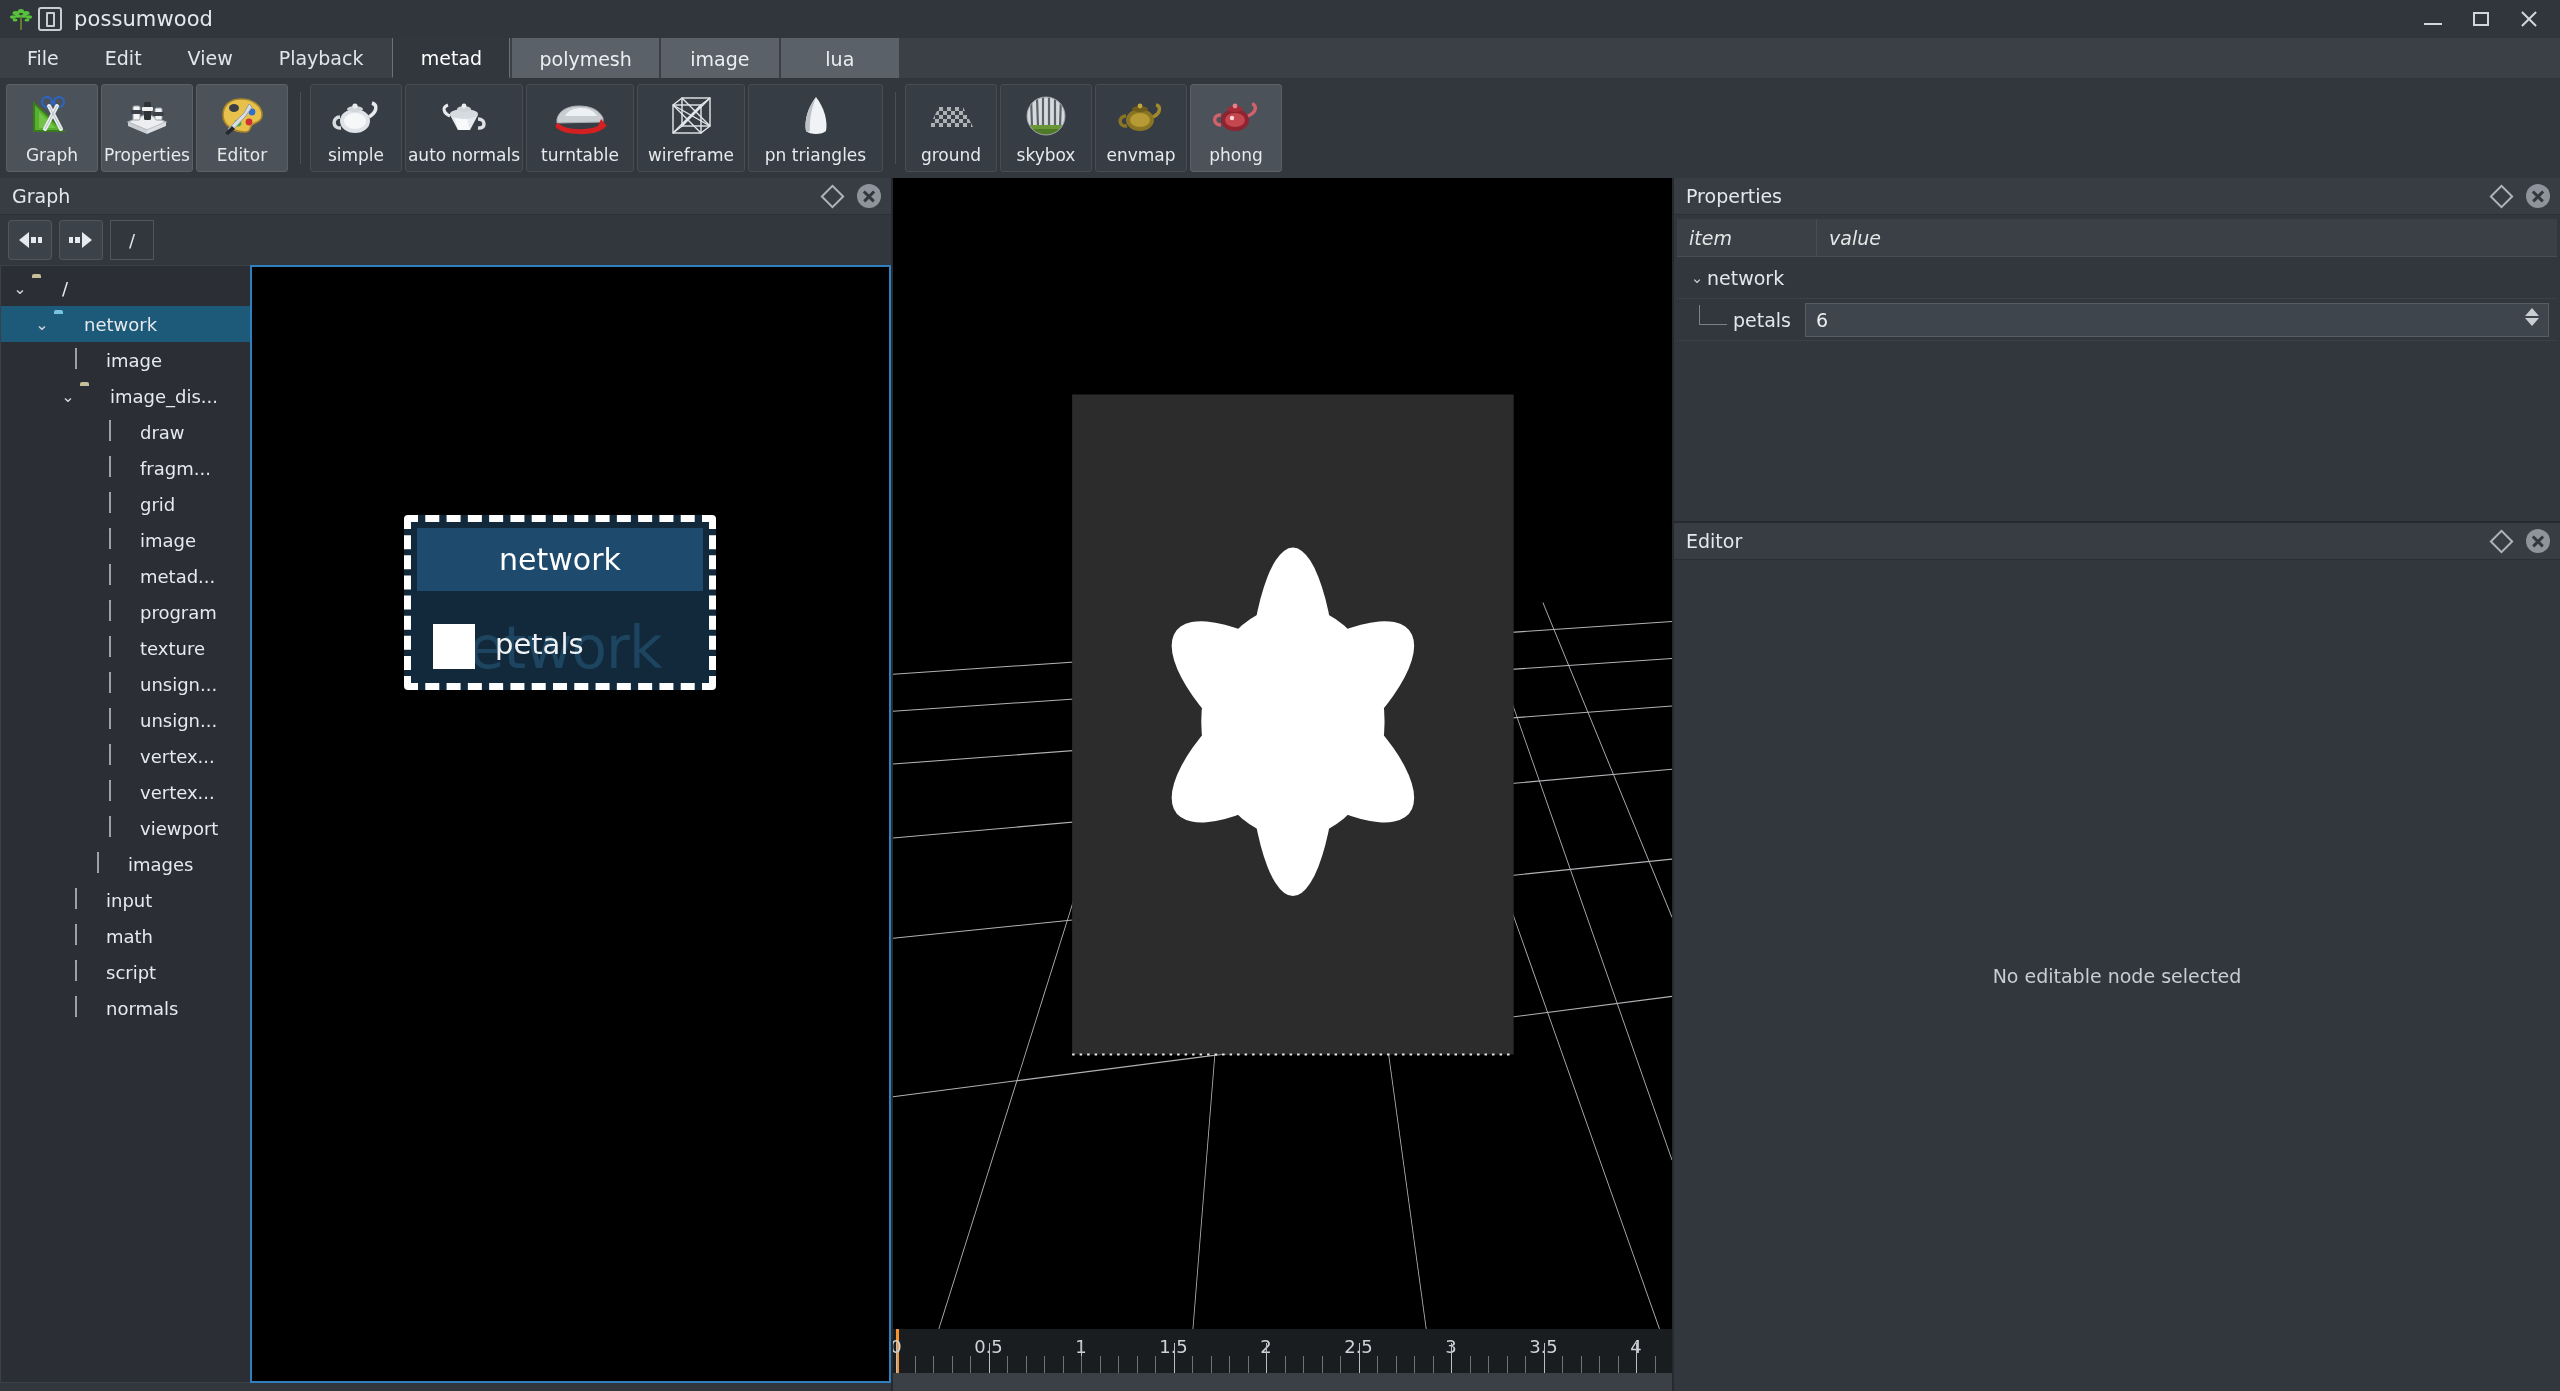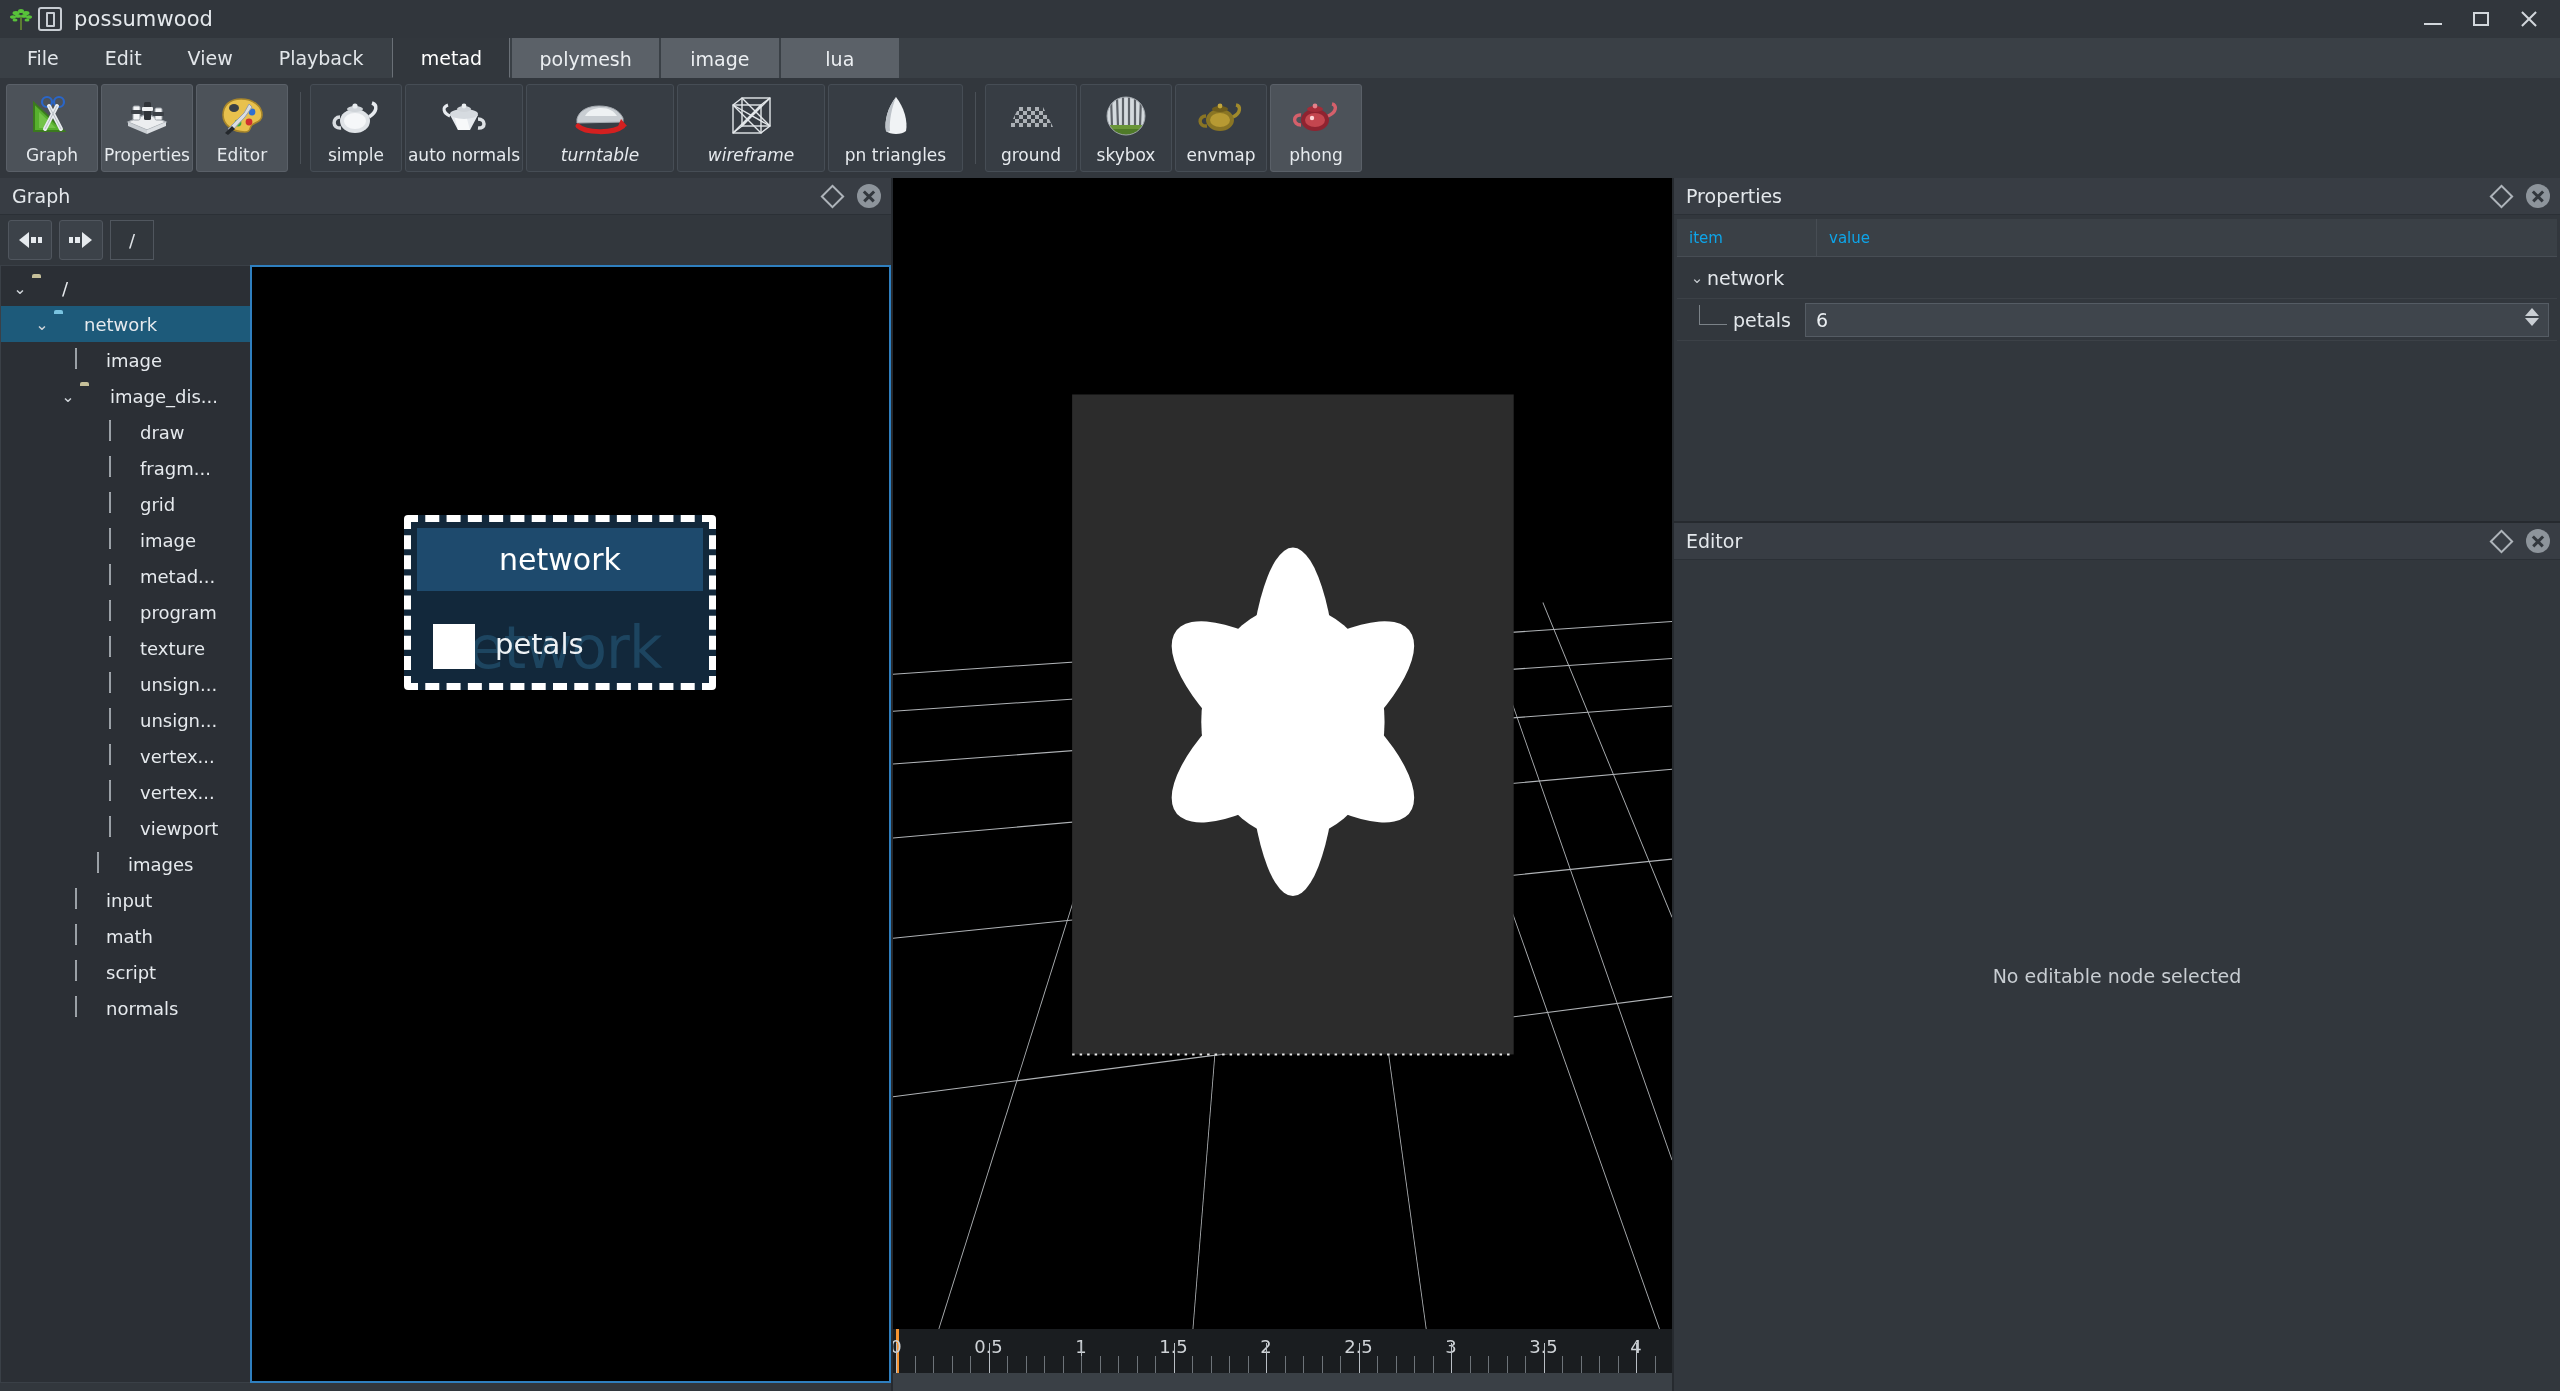--- a/index.html
+++ b/index.html
@@ -51,21 +51,21 @@
   .tgroup { display: flex; align-items: center; height: 88px; }
   .tsep { width: 1px; height: 72px; background: #4a5057; margin: 0 9px; }
   .tbutton {
     width: 92px; height: 88px; background: #4c5259; border: 1px solid #5a6068; border-radius: 3px;
     margin-right: 3px; display: flex; flex-direction: column; align-items: center;
     justify-content: flex-end; padding-bottom: 7px; cursor: pointer;
   }
   .tbutton.flat { background: #373d44; border: 1px solid #464d55; }
   .tbutton.wide { width: 118px; }
   .tbutton.w2 { width: 135px; }
-  .tbutton.w3 { width: 148px; font-style: italic; }
+  .tbutton.w3 { width: 108px; }
   .tb-ico { flex: 1; display: flex; align-items: center; justify-content: center; width: 100%; }
   .tb-lab { color: #e6eaee; font-size: 17px; line-height: 1; white-space: nowrap; }
 
   
   .body { flex: 1; display: flex; min-height: 0; background: #2e3238; }
 
   
   .panel { display: flex; flex-direction: column; min-height: 0; background: #32373d; }
   .panel-hdr {
     height: 37px; background: #383d44; display: flex; align-items: center;
@@ -156,21 +156,21 @@
   .rl-tick { position: absolute; bottom: 18px; width: 1px; background: #8c9298; }
   .rl-tick.major { height: 30px; background: #b9bfc5; }
   .rl-tick.minor { height: 17px; background: #6d7379; }
   .ruler-base { position: absolute; left: 0; right: 0; bottom: 0; height: 18px; background: #3a4046; }
 
   
   .right-col { width: 888px; flex: 0 0 888px; display: flex; flex-direction: column; background: #2e3238; border-left: 2px solid #262a2f; }
   .props-panel { flex: 0 0 345px; display: flex; flex-direction: column; border-bottom: 2px solid #262a2f; }
   .props-body { flex: 1; background: #32373d; padding: 4px 3px 3px 3px; overflow: hidden; }
   .ptable-head { display: flex; height: 38px; border-bottom: 1px solid #474d54; }
-  .pth { color: #0ea5e9; font-size: 15px; display: flex; align-items: center; padding-left: 12px; background: #3a4046; border-right:1px solid #474d54;}
+  .pth { color: #e5e5e5; font-size: 19px; display: flex; align-items: center; padding-left: 12px; background: #3a4046; border-right:1px solid #474d54;font-style:italic;}
   .pth.item { width: 140px; flex: 0 0 140px; }
   .pth.value { flex: 1; border-right: none; }
   .prow { display: flex; align-items: center; height: 42px; border-bottom: 1px solid #3c4147; }
   .prow .expander { width: 20px; text-align:center; color: #c7ccd1; font-size: 15px; margin-left: 10px; }
   .prow .pname { color: #e3e7eb; font-size: 19px; }
   .prow.child { padding-left: 0; }
   .tree-elbow { width: 28px; margin-left: 22px; height: 20px; border-left: 1px solid #7b8288; border-bottom: 1px solid #7b8288; margin-top:-10px;}
   .prow .pname.child-name { margin-left: 6px; }
   .spinbox {
     flex: 1; margin-left: 14px; margin-right: 8px; height: 34px; background: #3f454c;

